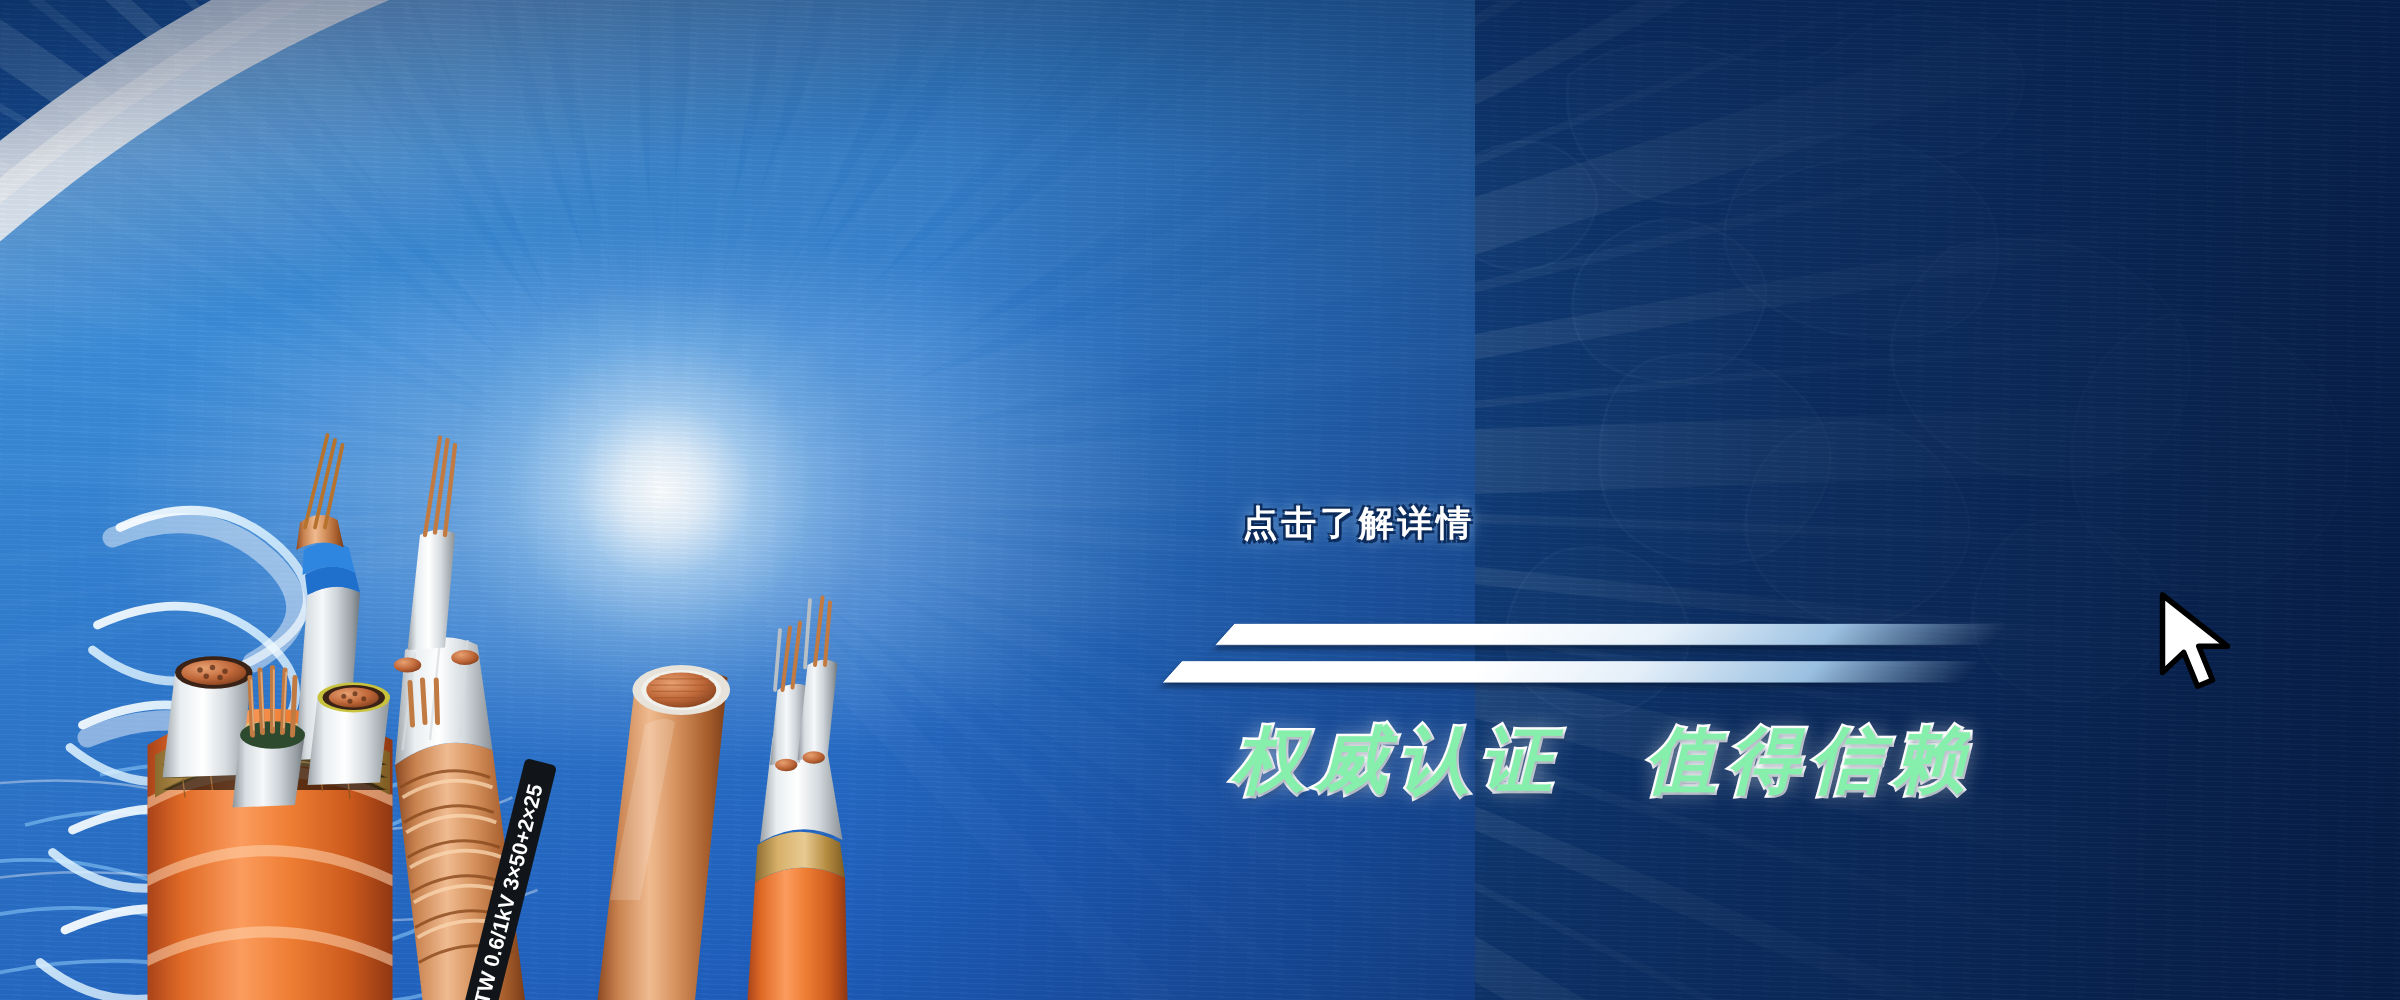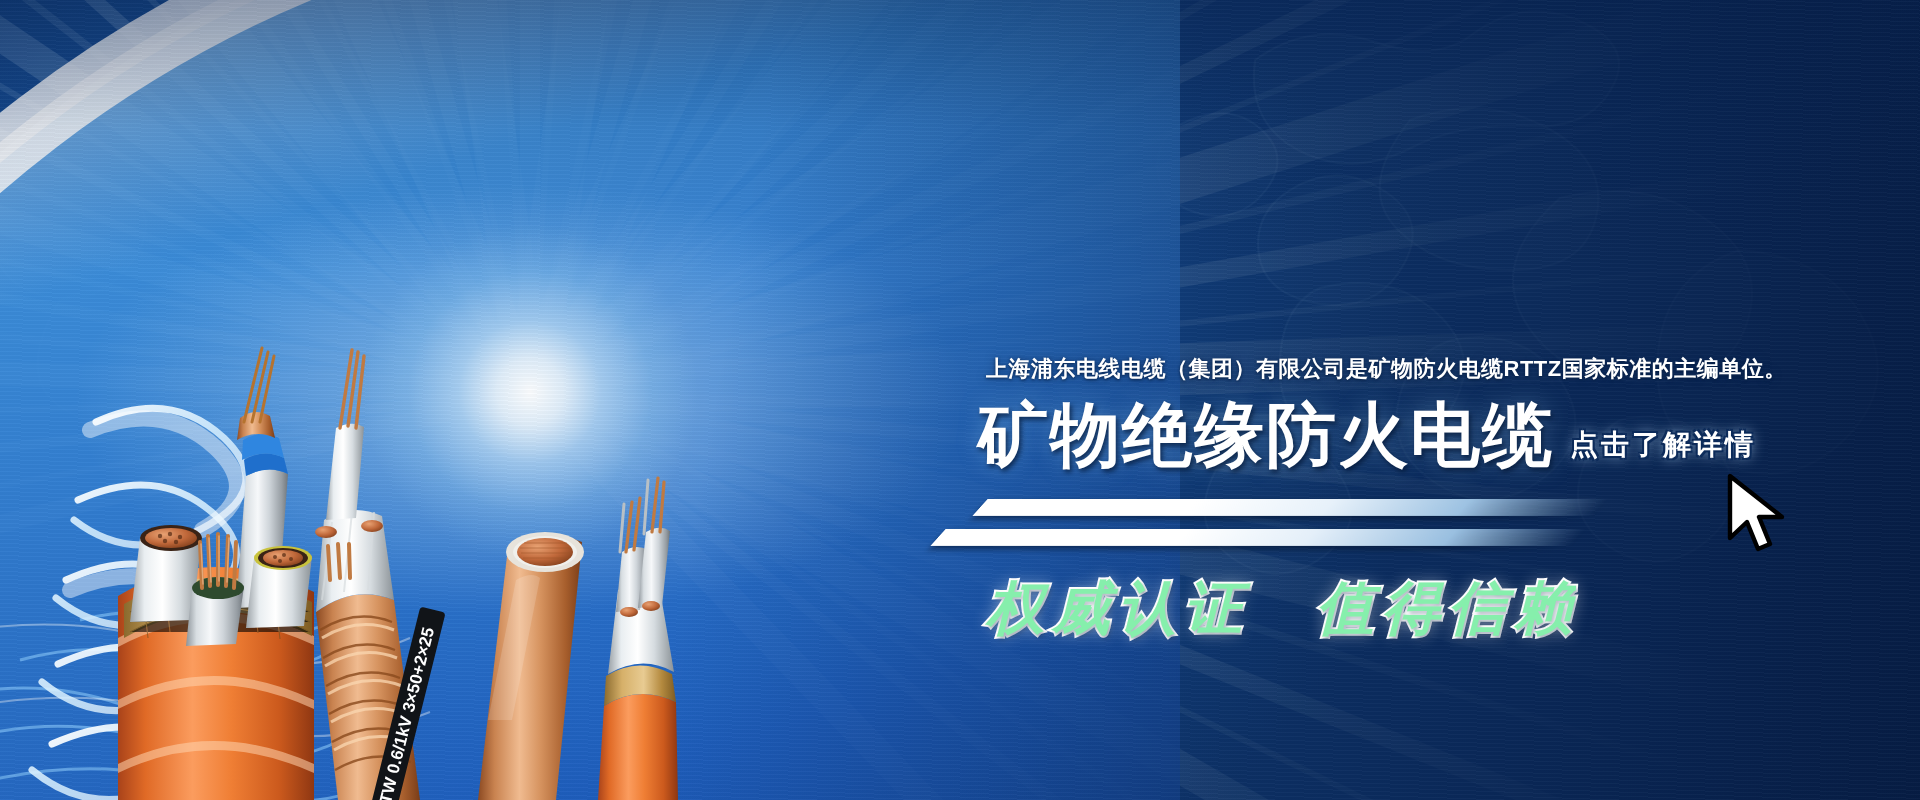--- a/index.html
+++ b/index.html
@@ -667,24 +667,22 @@
               <path d="M644 374 L648 320"></path>
           </g>
         </g>
         <ellipse cx="629" cy="452" rx="9" ry="5" fill="url(#condg)"></ellipse>
         <ellipse cx="651" cy="446" rx="9" ry="5" fill="url(#condg)"></ellipse>
       </g>
     </svg>
   </div>
 
   <div class="copy">
-    <div class="lead">上海浦东电线电缆（集团）有限公司是矿物防火电缆RTTZ国家标准的主编单位。</div>
 
     <div class="headline-row">
-      <div class="headline">矿物绝缘防火电缆</div>
       <div class="cta">点击了解详情</div>
     </div>
 
     <div class="bars">
       <div class="bar bar-1"></div>
       <div class="bar bar-2"></div>
     </div>
 
     <div class="tagline">权威认证　值得信赖</div>
   </div>

